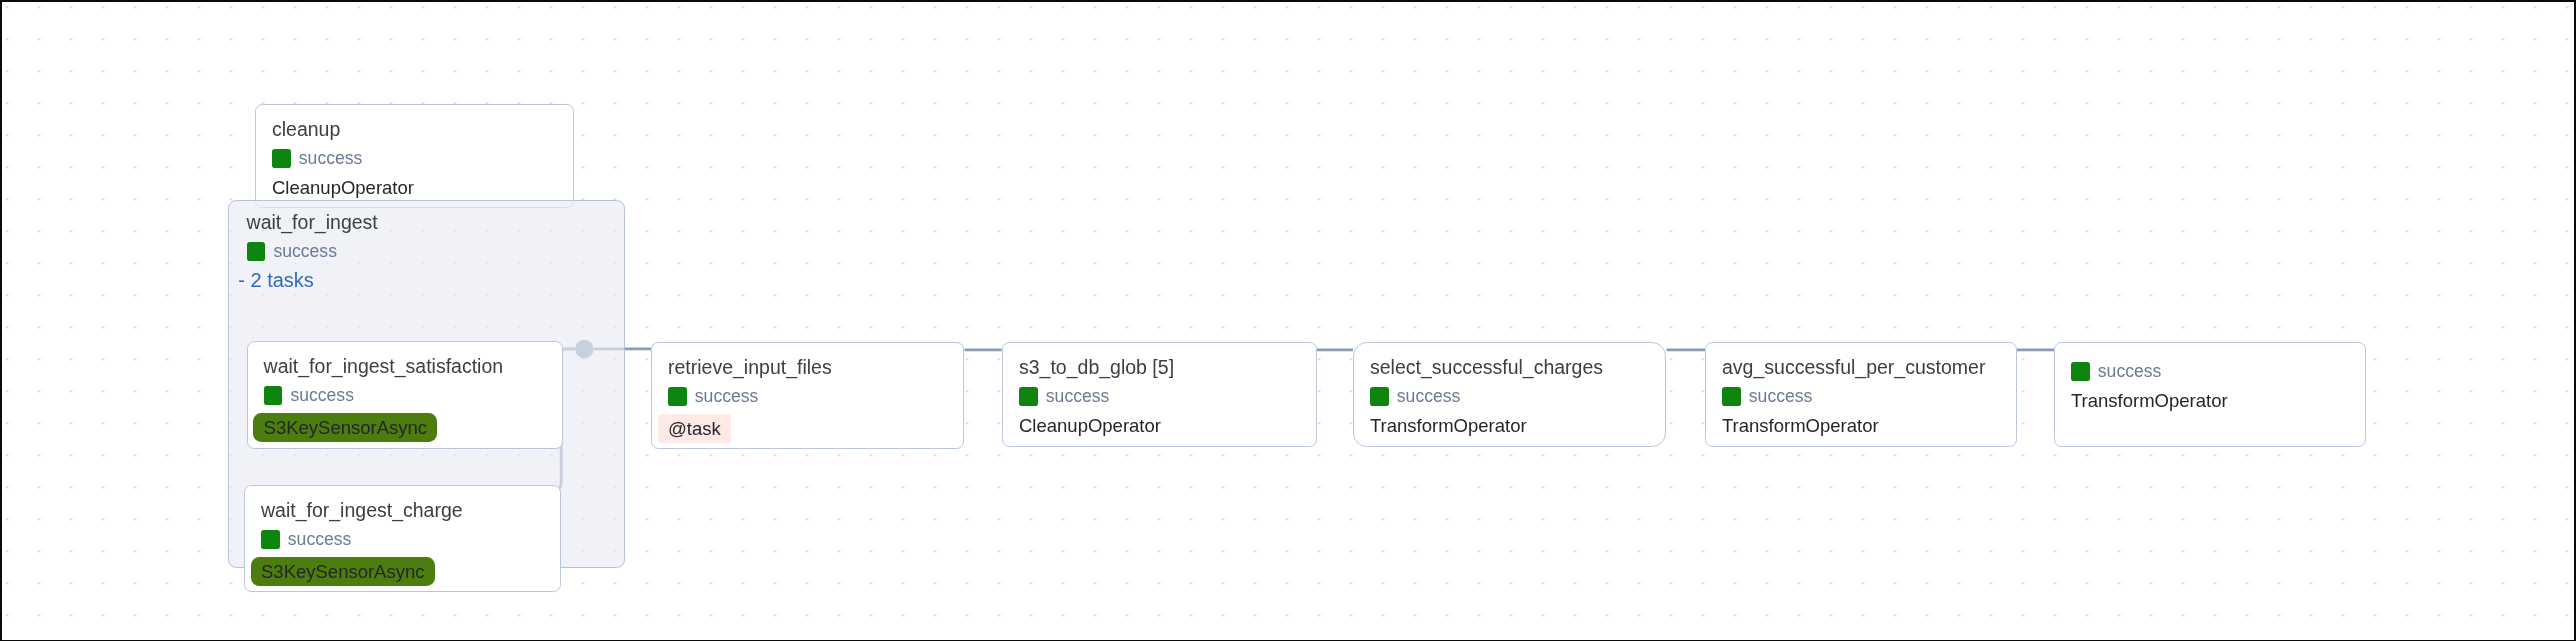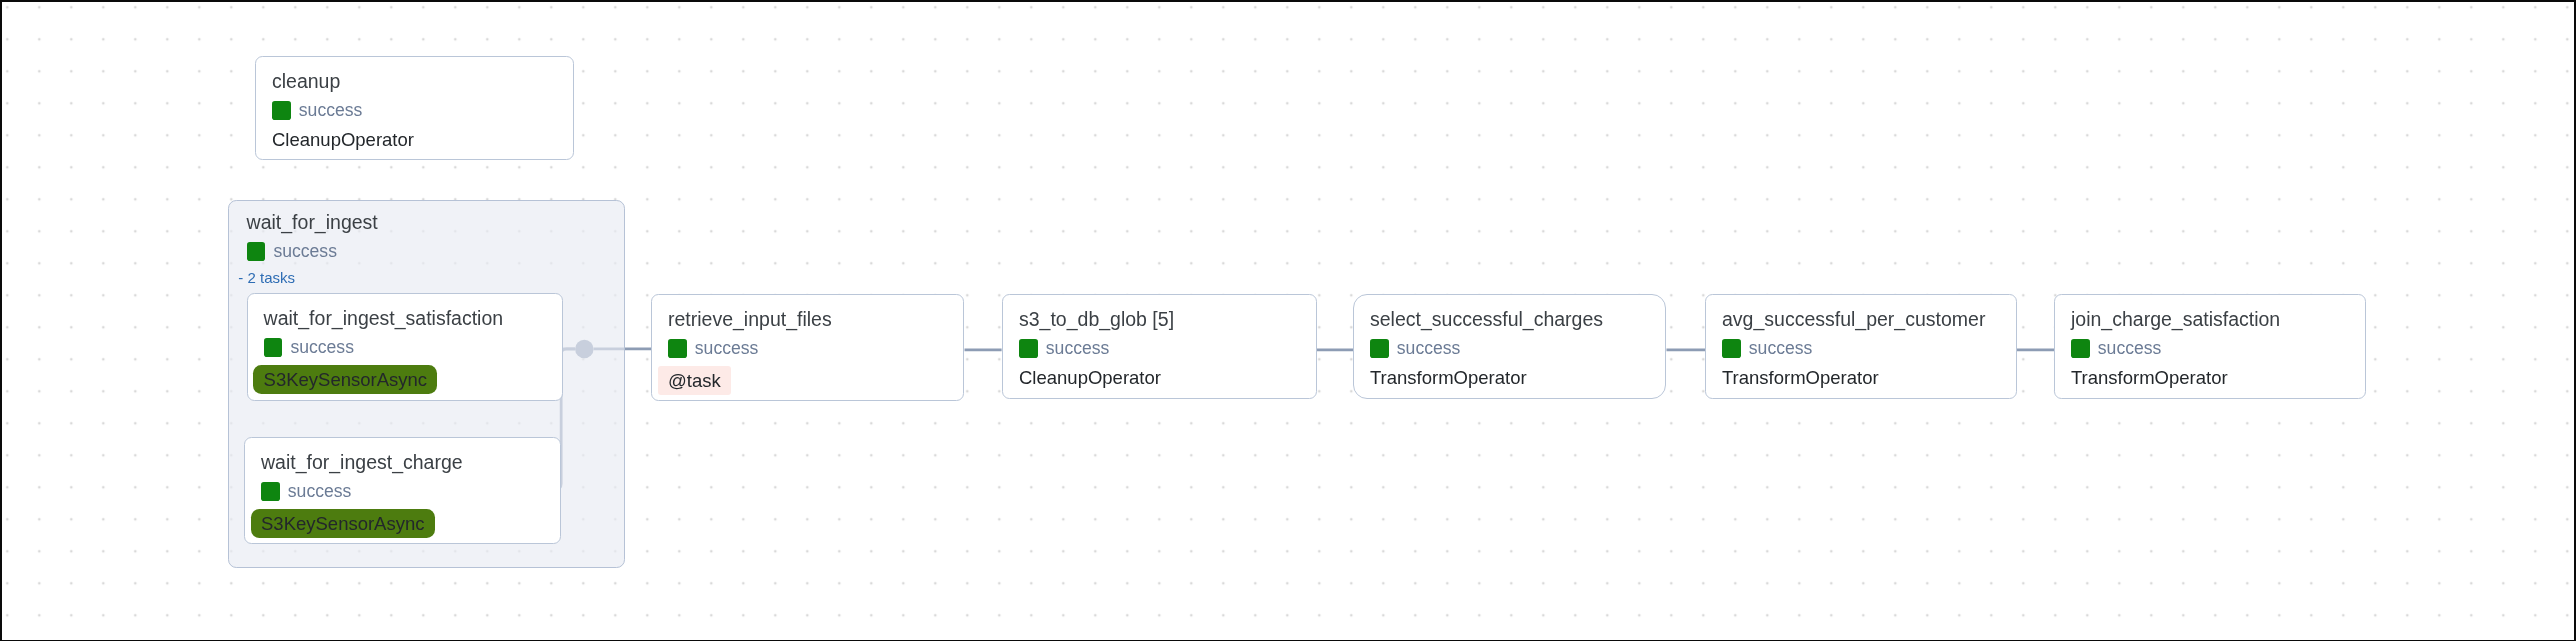--- a/index.html
+++ b/index.html
@@ -23,20 +23,21 @@
     left: 0; top: 0;
     width: 2576px; height: 642px;
     pointer-events: none;
   }
   .node {
     position: absolute;
     background: #ffffff;
     border: 1.5px solid #bac6d8;
     border-radius: 7.4px;
     padding: 12px 15px 0 16px;
+    margin-top: 48px;
   }
   .node-title {
     font-size: 19.5px;
     line-height: 25px;
     color: #3b4045;
     white-space: nowrap;
   }
   .status-row {
     display: flex;
     align-items: center;
@@ -94,21 +95,21 @@
   .group-status {
     position: absolute;
     left: 17.6px; top: 40px;
     display: flex;
     align-items: center;
     gap: 8.3px;
   }
   .group-toggle {
     position: absolute;
     left: 9.3px; top: 68px;
-    font-size: 15px;
+    font-size: 20px;
     color: #2e6db4;
     cursor: pointer;
     white-space: nowrap;
   }
   
   .n-cleanup   { left: 253px;  top: 54px;  width: 319px; height: 104px; }
   .n-sat       { left: 17.6px;   top: 92px;  width: 316px; height: 108px; }  
   .n-charge    { left: 15px;   top: 236px; width: 317px; height: 107px; }
   .n-retrieve  { left: 649px;  top: 292px; width: 313px; height: 107px; }
   .n-s3        { left: 1000px; top: 292px; width: 315px; height: 105px; }
@@ -200,21 +201,20 @@
   <div class="node n-avg">
     <div class="node-title">avg_successful_per_customer</div>
     <div class="status-row">
       <span class="status-square"></span>
       <span class="status-label">success</span>
     </div>
     <div class="operator plain">TransformOperator</div>
   </div>
 
   <div class="node n-join">
-    <div class="node-title">join_charge_satisfaction</div>
     <div class="status-row">
       <span class="status-square"></span>
       <span class="status-label">success</span>
     </div>
     <div class="operator plain">TransformOperator</div>
   </div>
 
 </div>
 
 

